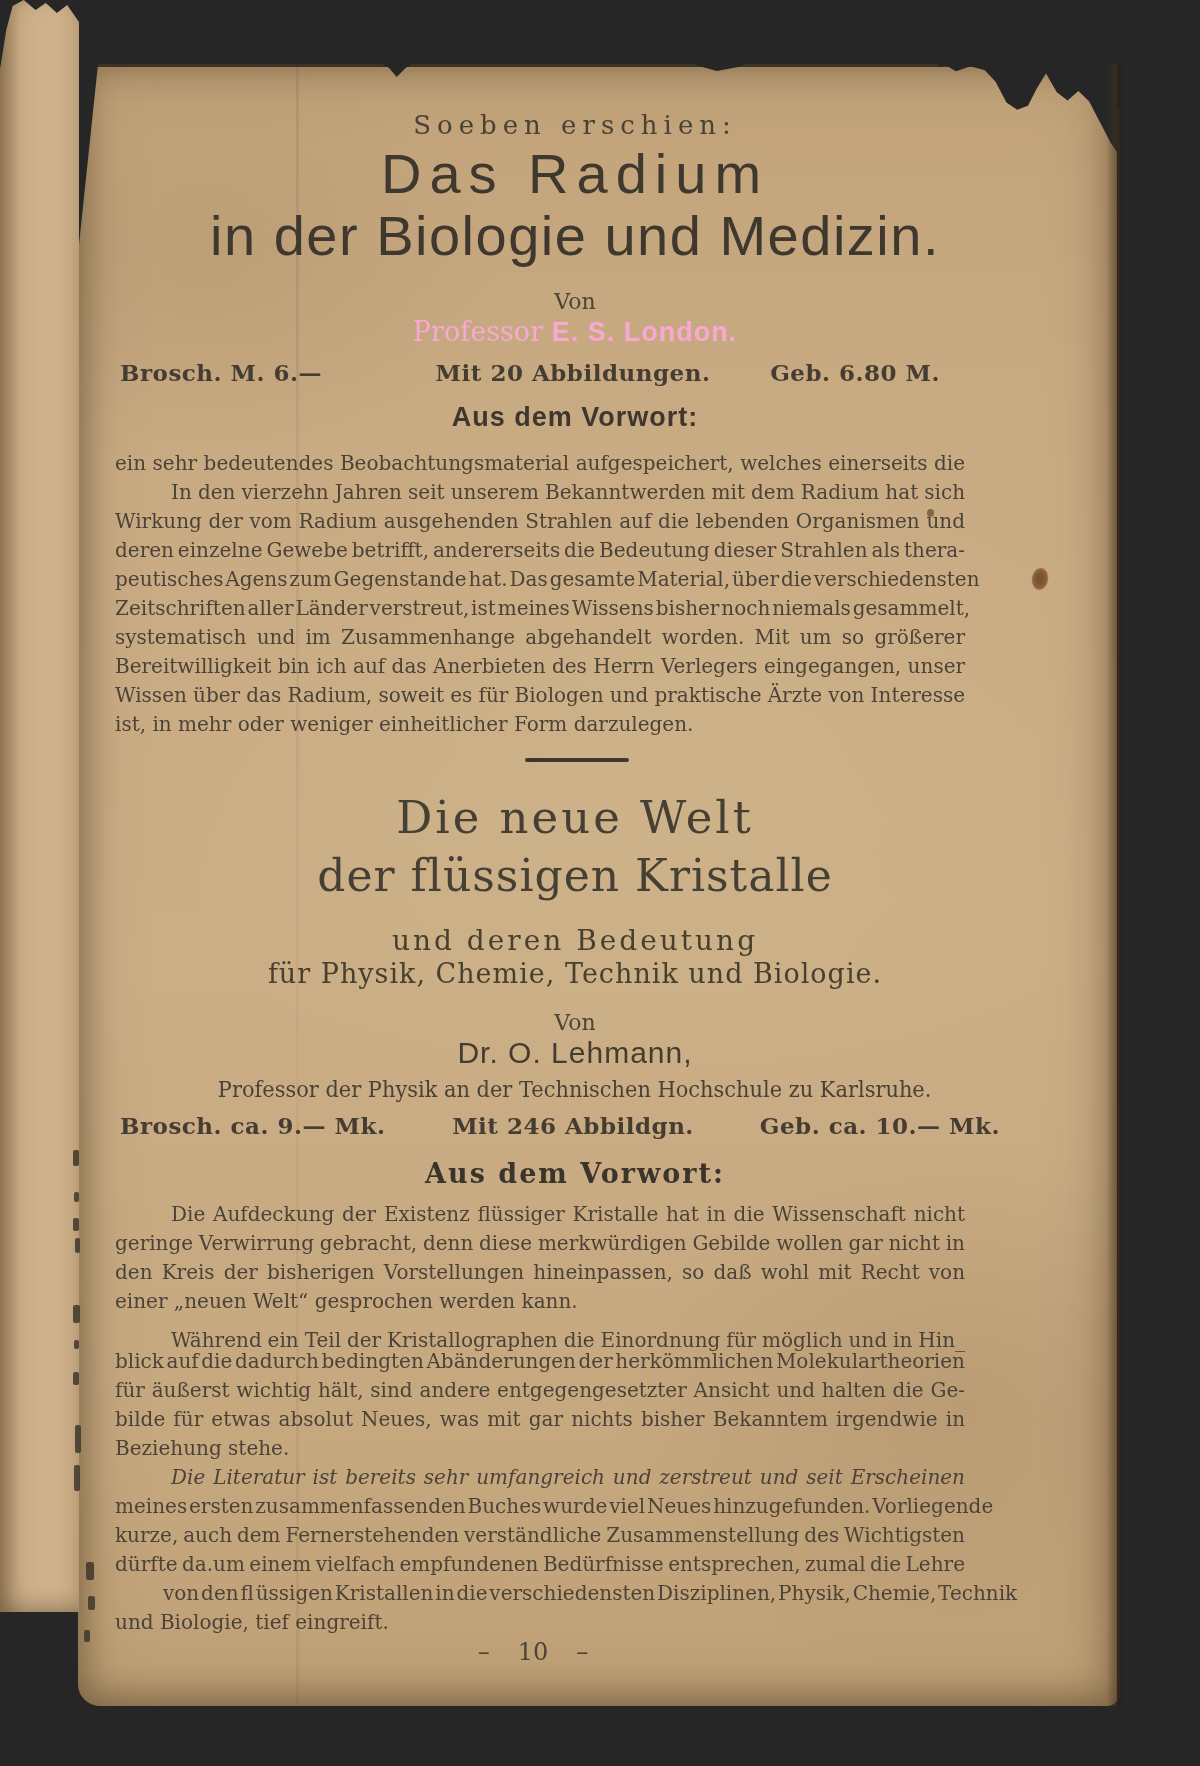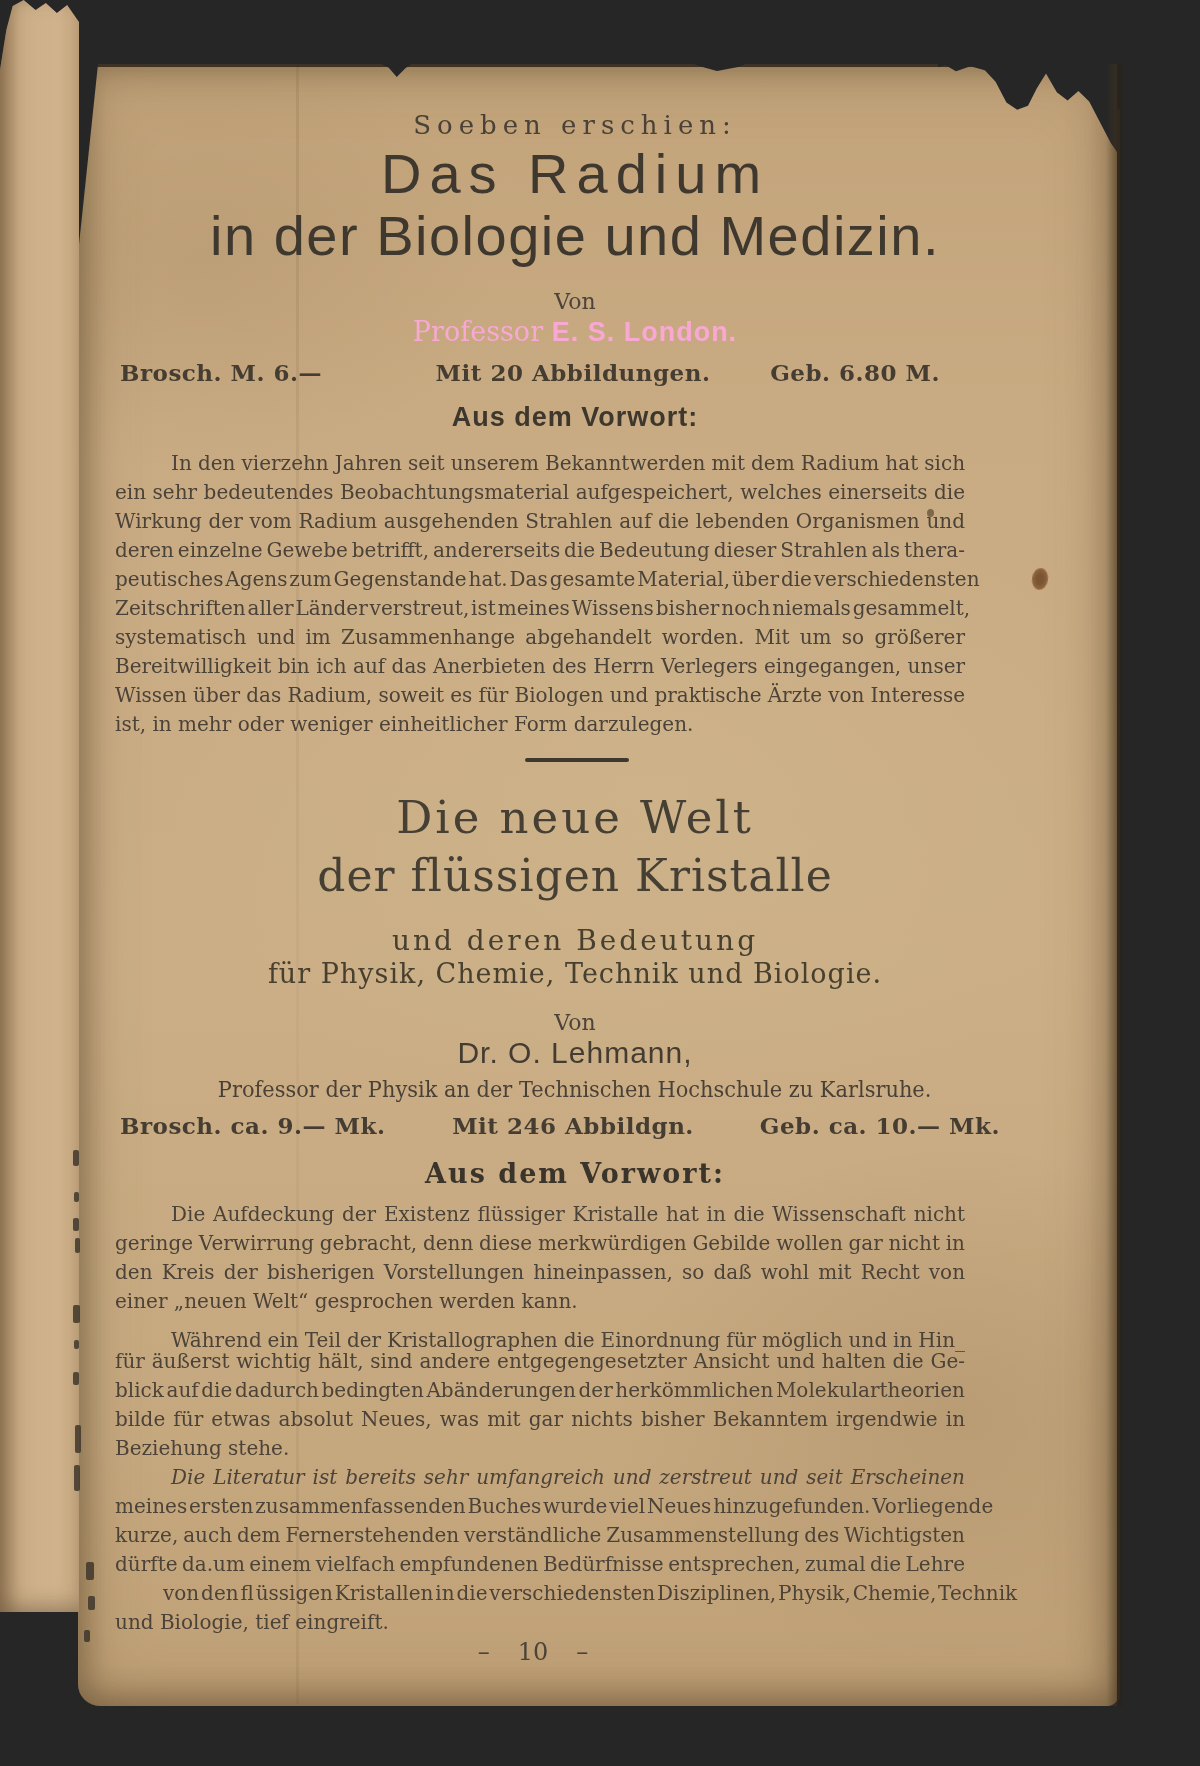--- a/index.html
+++ b/index.html
@@ -134,22 +134,22 @@
     <span class="aname">E. S. London.</span>
   </div>
   <div id="prices1" class="pricerow serif">
     <span class="pl">Brosch. M. 6.—</span>
     <span class="pc">Mit 20 Abbildungen.</span>
     <span class="pr">Geb. 6.80 M.</span>
   </div>
   <div class="center-col pref1">Aus dem Vorwort:</div>
 
   <div id="para1" class="para serif">
+    <div class="jline"><span class="fit" style="word-spacing: 0.12px;">ein sehr bedeutendes Beobachtungsmaterial aufgespeichert, welches einerseits die</span></div>
     <div class="jline ind"><span class="fit" style="word-spacing: -0.25px;">In den vierzehn Jahren seit unserem Bekanntwerden mit dem Radium hat sich</span></div>
-    <div class="jline"><span class="fit" style="word-spacing: 0.12px;">ein sehr bedeutendes Beobachtungsmaterial aufgespeichert, welches einerseits die</span></div>
     <div class="jline"><span class="fit" style="word-spacing: 0.36px;">Wirkung der vom Radium ausgehenden Strahlen auf die lebenden Organismen und</span></div>
     <div class="jline"><span class="fit" style="word-spacing: -2.41px;">deren einzelne Gewebe betrifft, andererseits die Bedeutung dieser Strahlen als thera-</span></div>
     <div class="jline"><span class="fit" style="word-spacing: -4.5px;">peutisches Agens zum Gegenstande hat. Das gesamte Material, über die verschiedensten</span></div>
     <div class="jline"><span class="fit" style="word-spacing: -4.5px;">Zeitschriften aller Länder verstreut, ist meines Wissens bisher noch niemals gesammelt,</span></div>
     <div class="jline"><span class="fit" style="word-spacing: 3.91px;">systematisch und im Zusammenhange abgehandelt worden. Mit um so größerer</span></div>
     <div class="jline"><span class="fit" style="word-spacing: 0.04px;">Bereitwilligkeit bin ich auf das Anerbieten des Herrn Verlegers eingegangen, unser</span></div>
     <div class="jline"><span class="fit" style="word-spacing: -0.2px;">Wissen über das Radium, soweit es für Biologen und praktische Ärzte von Interesse</span></div>
     <div class="plast">ist, in mehr oder weniger einheitlicher Form darzulegen.</div>
   </div>
 
@@ -173,22 +173,22 @@
 
   <div id="para2" class="para serif">
     <div class="jline ind"><span class="fit" style="word-spacing: 1.37px;">Die Aufdeckung der Existenz flüssiger Kristalle hat in die Wissenschaft nicht</span></div>
     <div class="jline"><span class="fit" style="word-spacing: -0.63px;">geringe Verwirrung gebracht, denn diese merkwürdigen Gebilde wollen gar nicht in</span></div>
     <div class="jline"><span class="fit" style="word-spacing: 2.75px;">den Kreis der bisherigen Vorstellungen hineinpassen, so daß wohl mit Recht von</span></div>
     <div class="plast">einer „neuen Welt“ gesprochen werden kann.</div>
   </div>
 
   <div id="para3" class="para serif">
     <div class="jline ind"><span class="fit" style="word-spacing: -0.44px; margin-top: 8px;">Während ein Teil der Kristallographen die Einordnung für möglich und in Hin_</span></div>
+    <div class="jline"><span class="fit" style="word-spacing: -3.77px;">blick auf die dadurch bedingten Abänderungen der herkömmlichen Molekulartheorien</span></div>
     <div class="jline"><span class="fit" style="word-spacing: 0.44px;">für äußerst wichtig hält, sind andere entgegengesetzter Ansicht und halten die Ge-</span></div>
-    <div class="jline"><span class="fit" style="word-spacing: -3.77px;">blick auf die dadurch bedingten Abänderungen der herkömmlichen Molekulartheorien</span></div>
     <div class="jline"><span class="fit" style="word-spacing: 1.75px;">bilde für etwas absolut Neues, was mit gar nichts bisher Bekanntem irgendwie in</span></div>
     <div class="plast">Beziehung stehe.</div>
   </div>
 
   <div id="para4" class="para serif">
     <div class="jline ind"><span class="fit" style="word-spacing: 1.54px; font-style: italic;">Die Literatur ist bereits sehr umfangreich und zerstreut und seit Erscheinen</span></div>
     <div class="jline"><span class="fit" style="word-spacing: -4.5px;">meines ersten zusammenfassenden Buches wurde viel Neues hinzugefunden. Vorliegende</span></div>
     <div class="jline"><span class="fit" style="word-spacing: -1.47px;">kurze, auch dem Fernerstehenden verständliche Zusammenstellung des Wichtigsten</span></div>
     <div class="jline"><span class="fit" style="word-spacing: -1.92px;">dürfte da.um einem vielfach empfundenen Bedürfnisse entsprechen, zumal die Lehre</span></div>
     <div class="jline"><span class="fit" style="word-spacing: -4.5px; margin-left: 48px;">von den fl üssigen Kristallen in die verschiedensten Disziplinen, Physik, Chemie, Technik</span></div>

